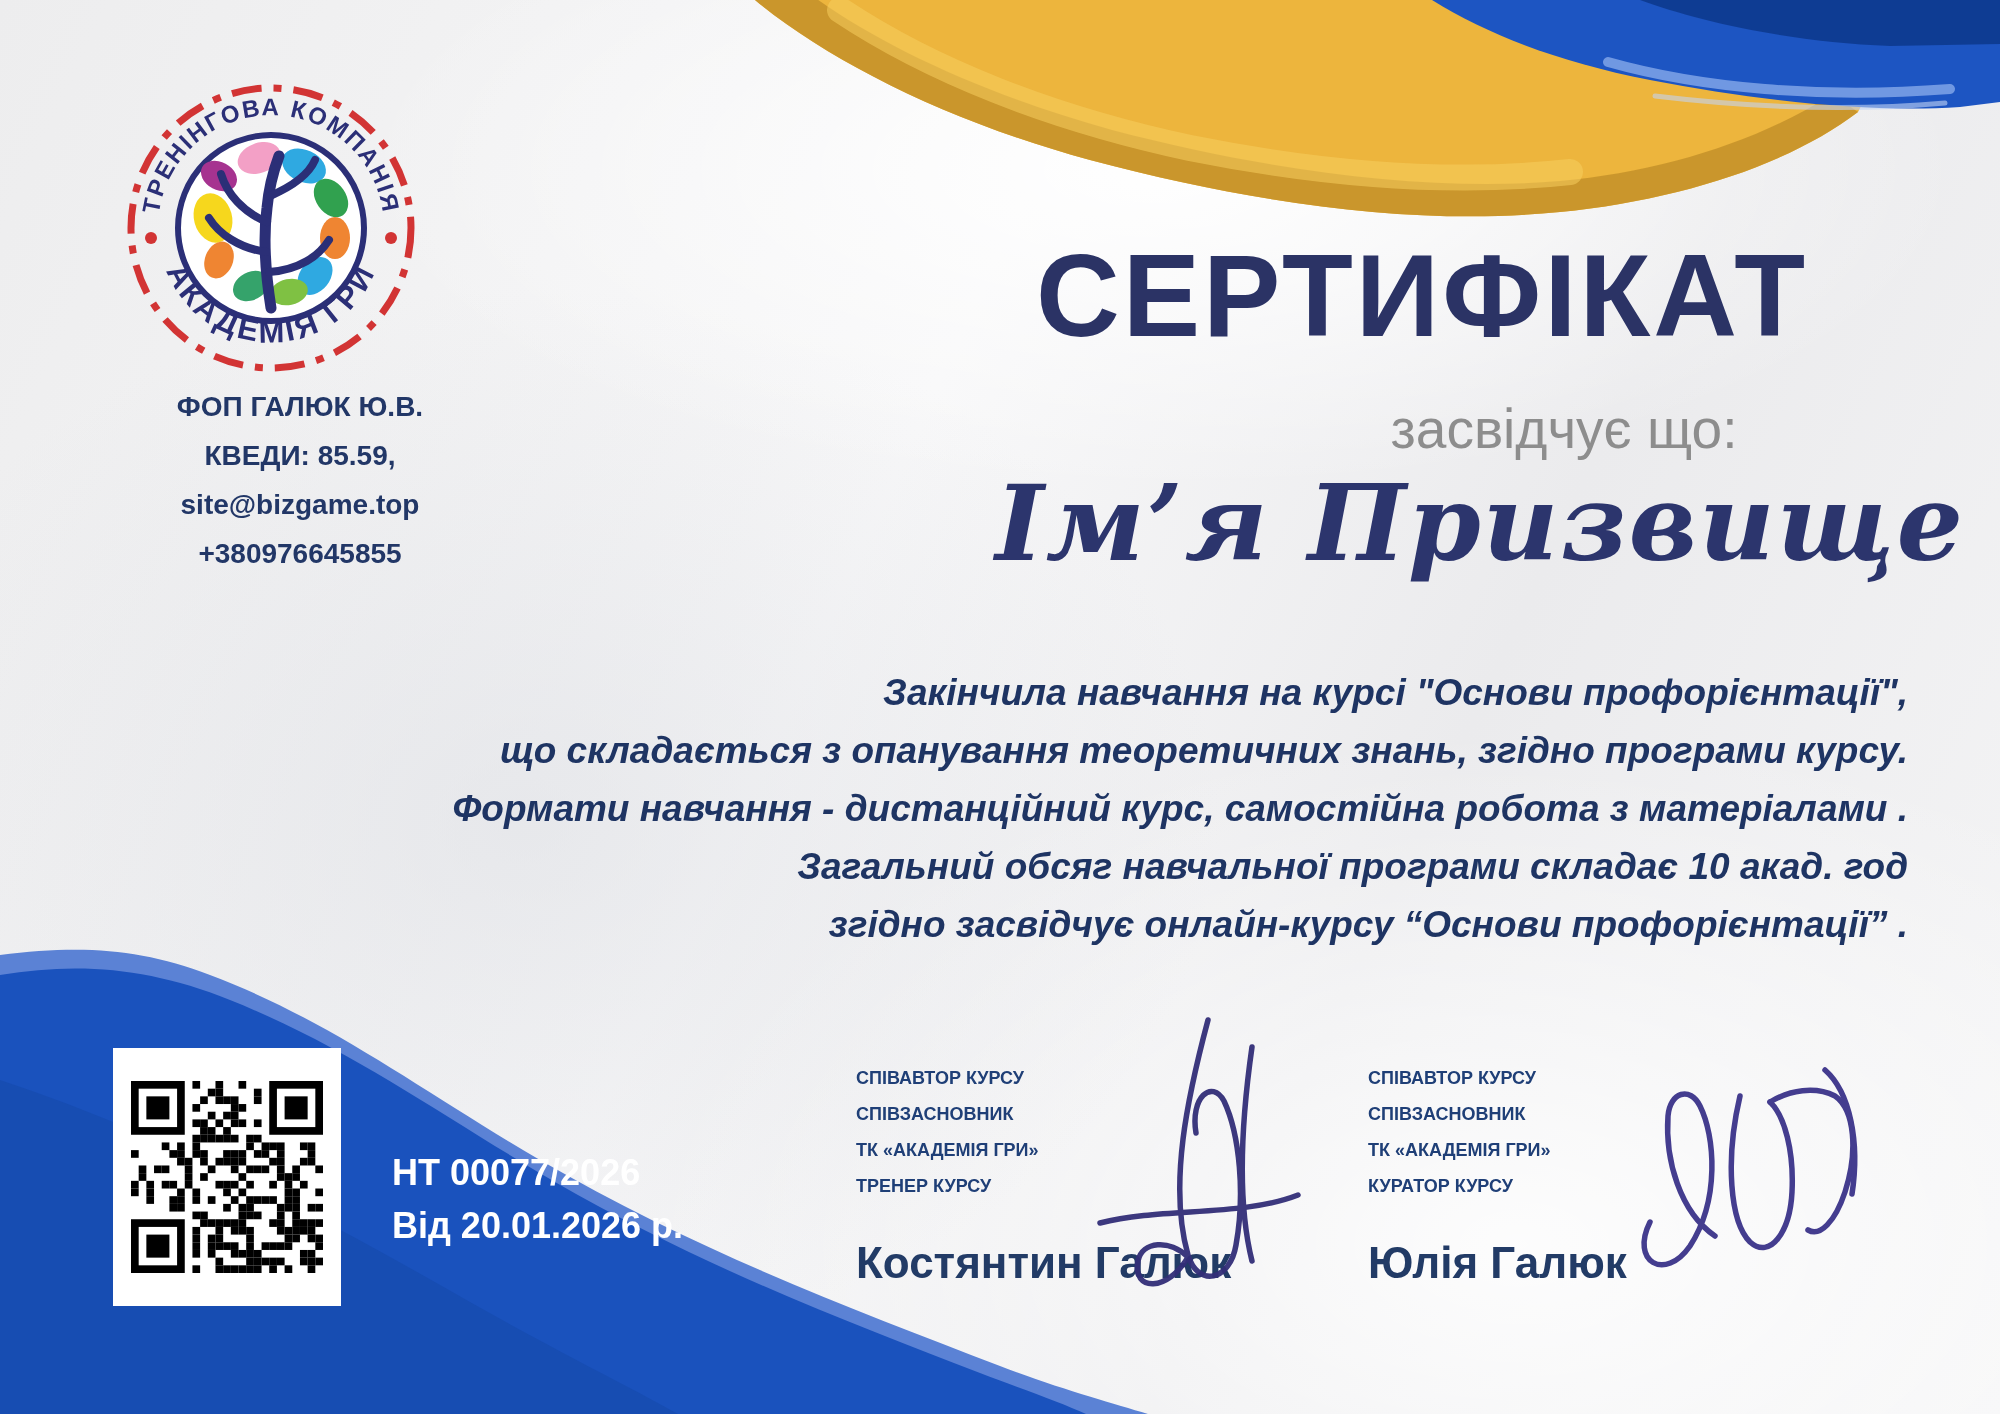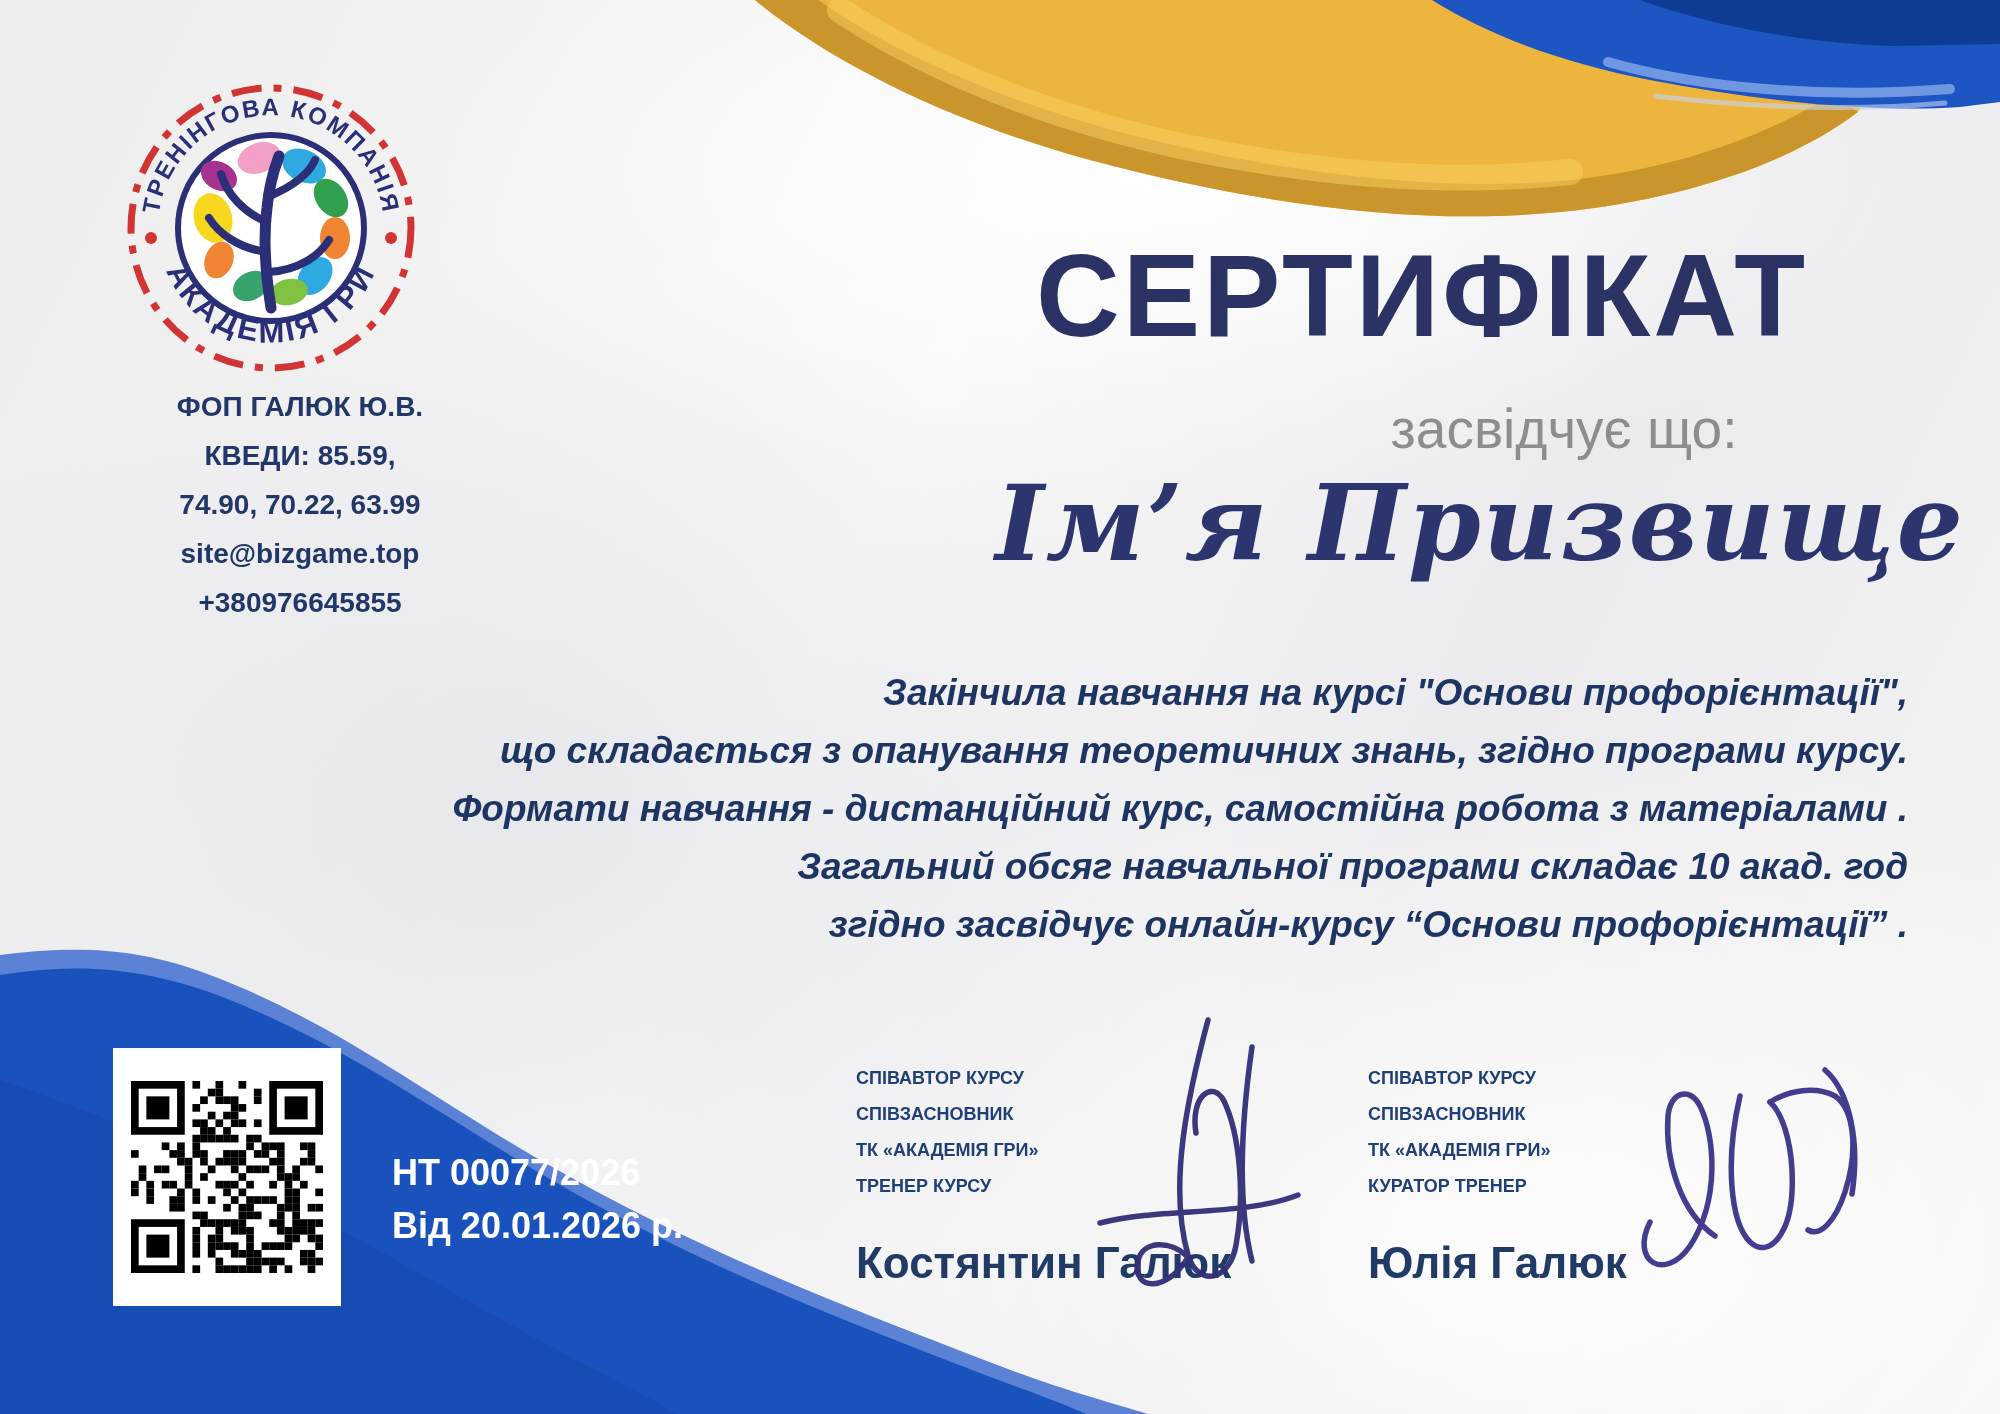--- a/index.html
+++ b/index.html
@@ -107,21 +107,20 @@
         <path d="M-4,-6 C-28,-16 -44,-34 -50,-54" fill="none" stroke="#2b2f77" stroke-width="8" stroke-linecap="round"></path>
         <path d="M-1,-32 C22,-42 38,-54 44,-68" fill="none" stroke="#2b2f77" stroke-width="8" stroke-linecap="round"></path>
         <path d="M-5,24 C-32,20 -52,6 -62,-10" fill="none" stroke="#2b2f77" stroke-width="8" stroke-linecap="round"></path>
         <path d="M-2,44 C28,42 48,28 58,12" fill="none" stroke="#2b2f77" stroke-width="8" stroke-linecap="round"></path>
       </g>
     </svg>
 
     <div class="abs issuer">
       <div>ФОП ГАЛЮК Ю.В.</div>
       <div>КВЕДИ: 85.59,</div>
-      <div>74.90, 70.22, 63.99</div>
       <div>site@bizgame.top</div>
       <div>+380976645855</div>
     </div>
 
     <div class="abs ctr title">СЕРТИФІКАТ</div>
     <div class="abs ctr subtitle">засвідчує що:</div>
     <div class="abs ctr recipient">Ім’я Призвище</div>
 
     <div class="abs body-text">
       <div>Закінчила навчання на курсі "Основи профорієнтації",</div>
@@ -361,21 +360,21 @@
       <div>СПІВЗАСНОВНИК</div>
       <div>ТК «АКАДЕМІЯ  ГРИ»</div>
       <div>ТРЕНЕР КУРСУ</div>
     </div>
     <div class="abs sig-name n1">Костянтин Галюк</div>
 
     <div class="abs sig-block s2">
       <div>СПІВАВТОР КУРСУ</div>
       <div>СПІВЗАСНОВНИК</div>
       <div>ТК «АКАДЕМІЯ  ГРИ»</div>
-      <div>КУРАТОР ТРЕНЕР</div>
+      <div>КУРАТОР КУРСУ</div>
     </div>
     <div class="abs sig-name n2">Юлія Галюк</div>
 
     <svg class="ink" style="left:1040px;top:1005px;" width="290" height="310" viewBox="0 0 290 310">
       <g fill="none" stroke="#332e78" stroke-width="5.5" stroke-linecap="round" opacity="0.95">
         <path d="M168,15 C148,90 128,180 148,250 C158,283 190,276 196,240 C205,190 200,130 184,96 C172,74 150,92 156,128"></path>
         <path d="M212,42 C202,112 196,192 212,256"></path>
         <path d="M60,218 C122,202 202,212 258,190"></path>
         <path d="M148,252 C128,287 92,287 98,256 C102,236 130,234 148,252"></path>
       </g>

